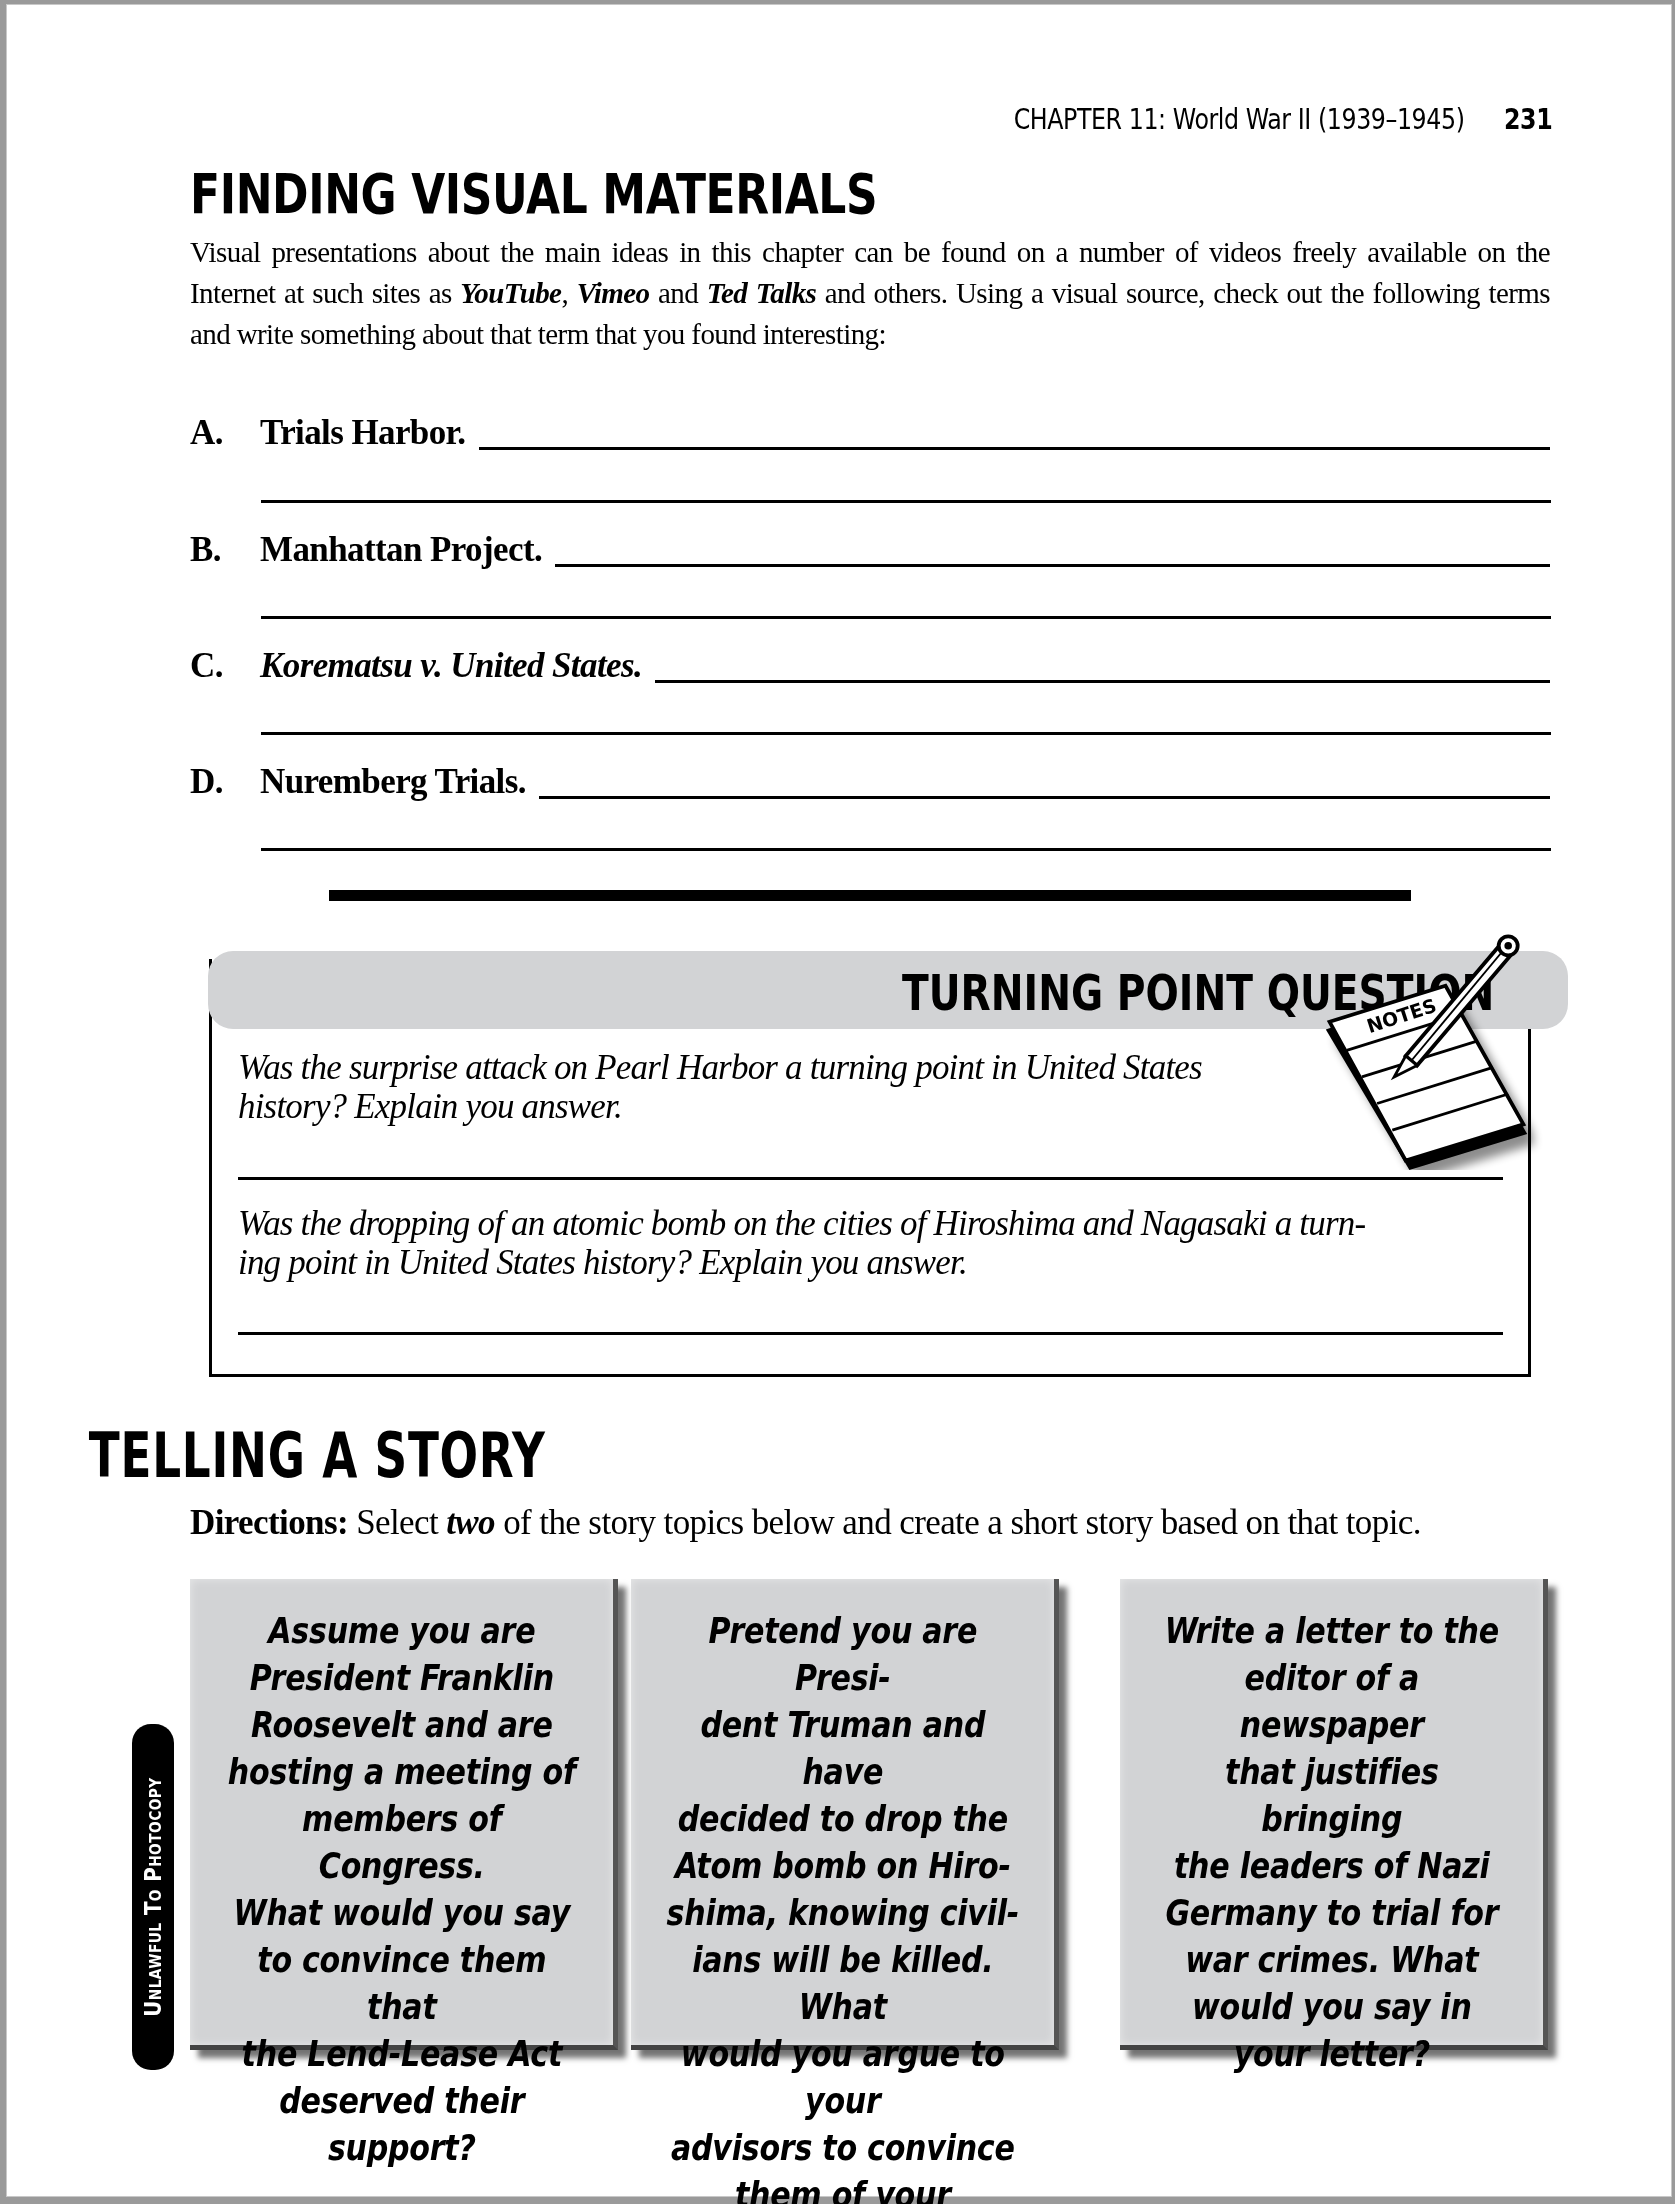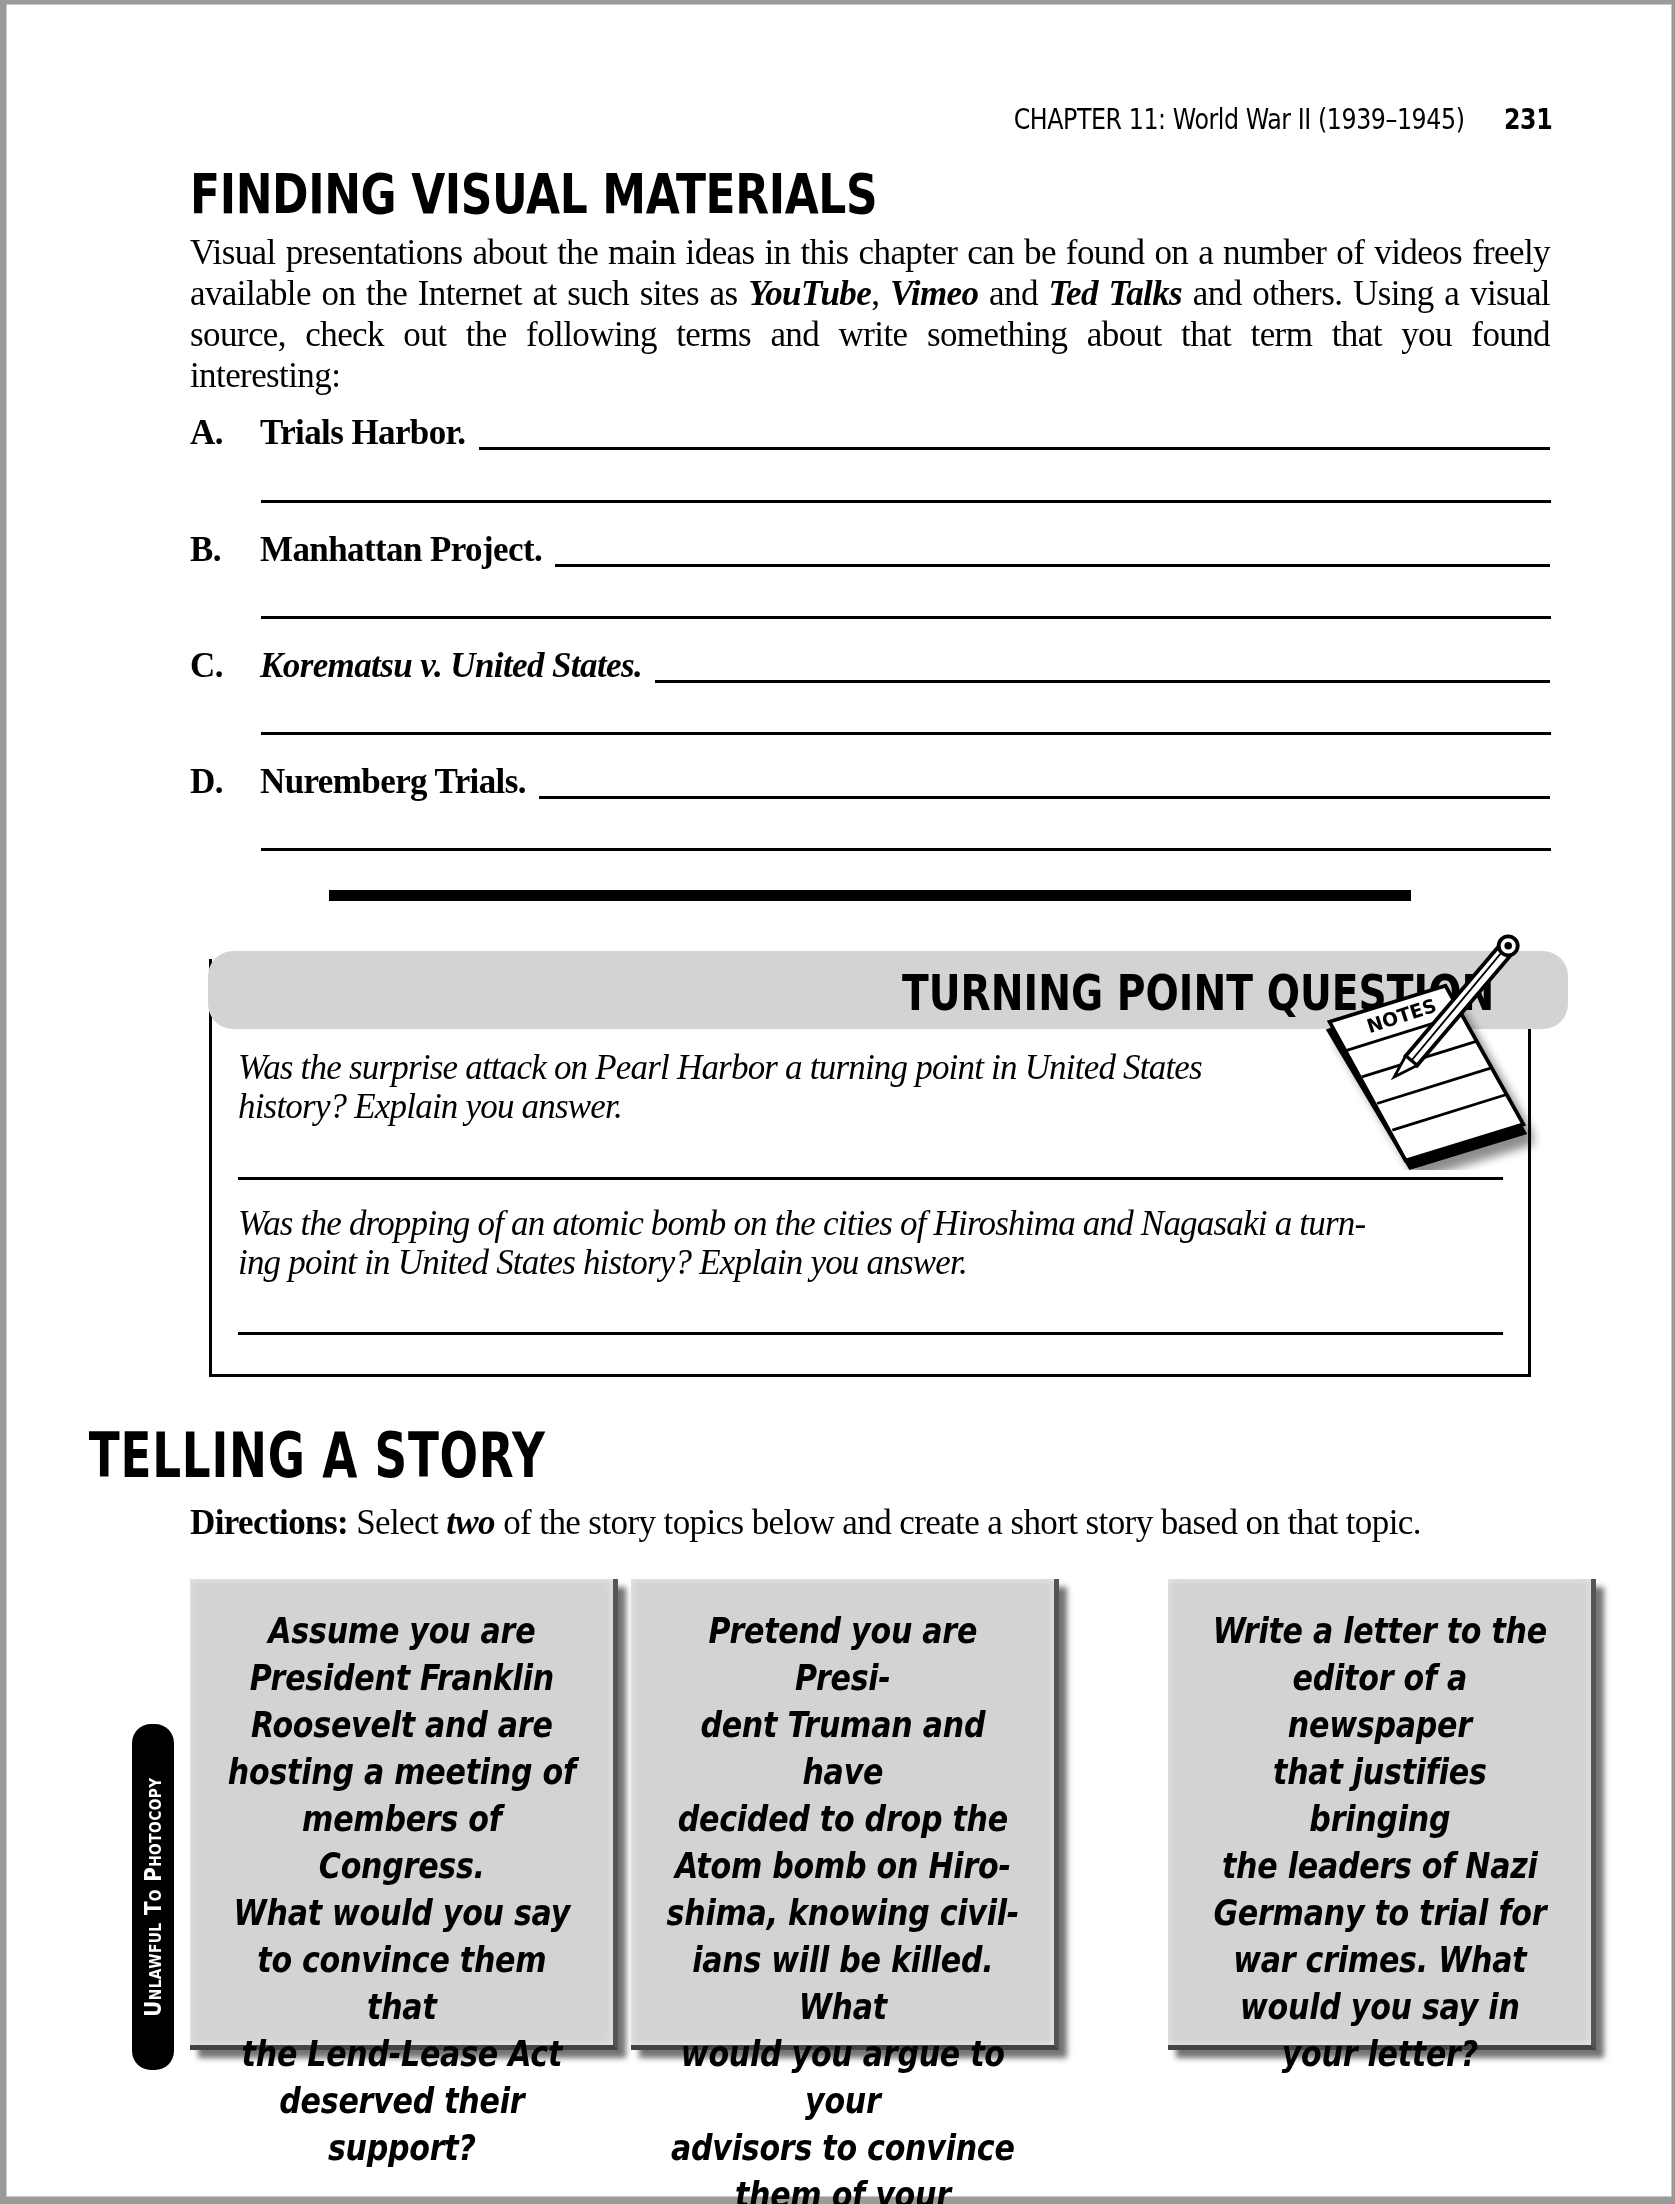--- a/index.html
+++ b/index.html
@@ -44,21 +44,21 @@
     font-weight: bold;
     font-size: 55px;
     transform: scaleX(0.80);
     transform-origin: left center;
     white-space: nowrap;
     letter-spacing: -0.5px;
   }
   .intro {
     position: absolute;
     left: 190px; top: 232px; width: 1360px;
-    font-size: 35px;
+    font-size: 29px;
     line-height: 41px;
     text-align: justify;
     text-align-last: left;
     letter-spacing: -0.6px;
   }
   .intro em { font-weight: bold; font-style: italic; }
 
   .term-row {
     position: absolute;
     left: 190px; width: 1360px;
@@ -305,21 +305,21 @@
   <div class="card-text">Pretend you are Presi-
 dent Truman and have
 decided to drop the
 Atom bomb on Hiro-
 shima, knowing civil-
 ians will be killed. What
 would you argue to your
 advisors to convince
 them of your decision?</div>
 </div>
-<div class="card" style="left:1168px;">
+<div class="card" style="left:1120px;">
   <div class="card-text">Write a letter to the
 editor of a newspaper
 that justifies bringing
 the leaders of Nazi
 Germany to trial for
 war crimes. What
 would you say in
 your letter?</div>
 </div>
 

